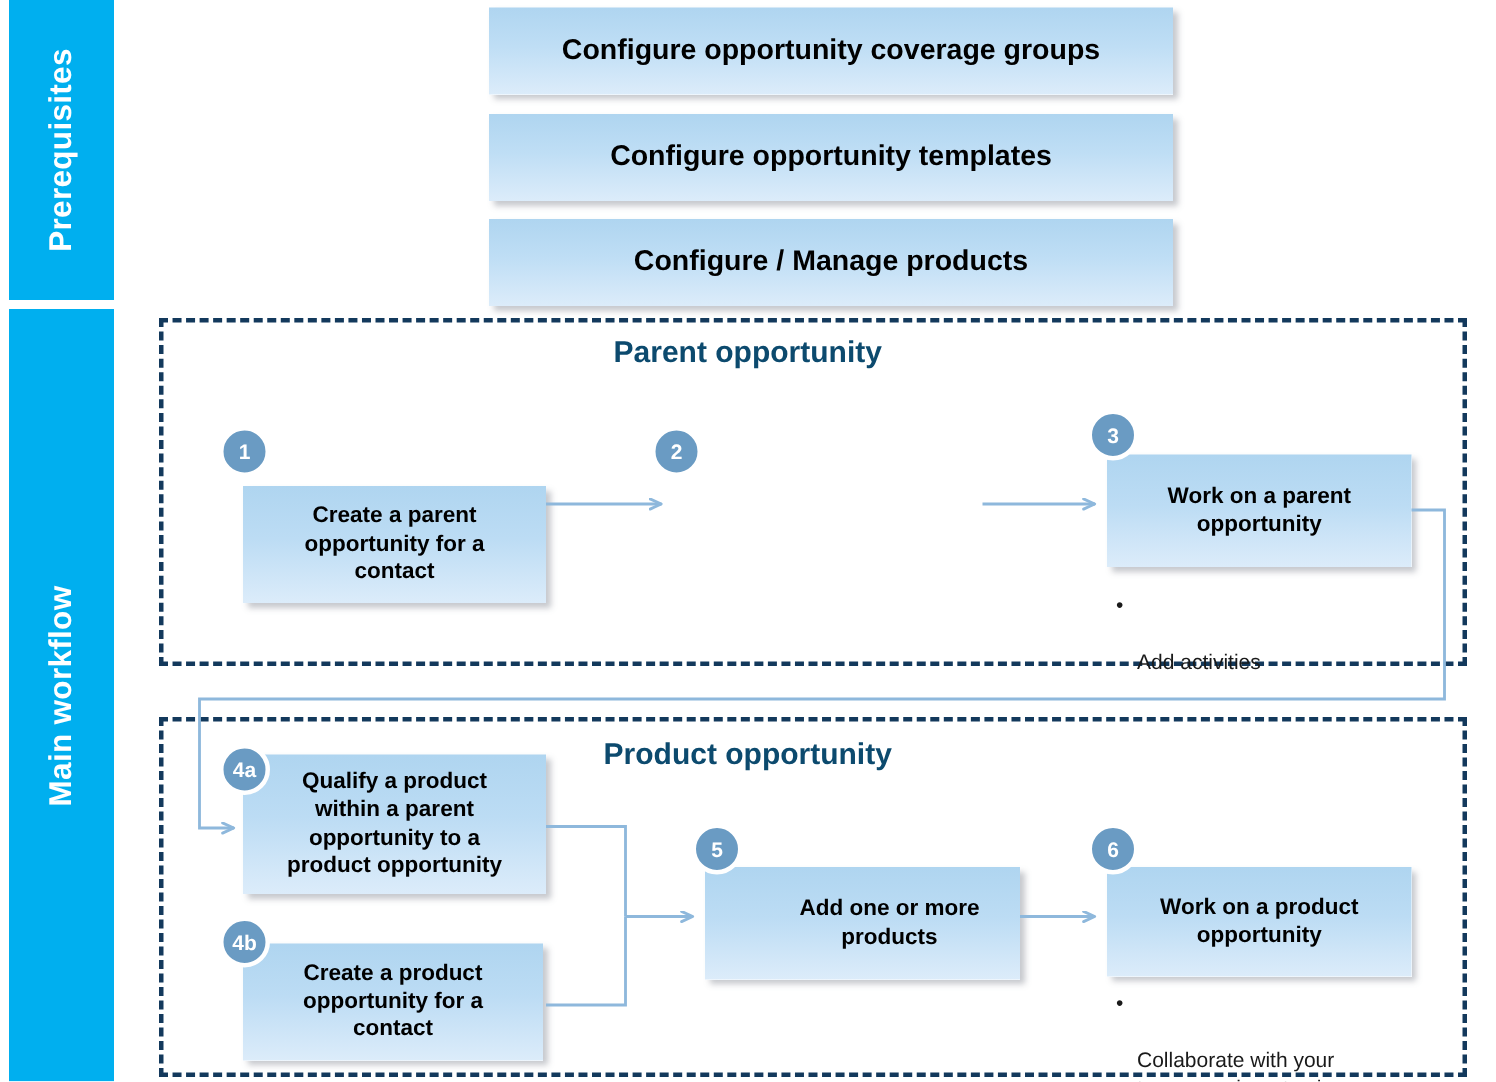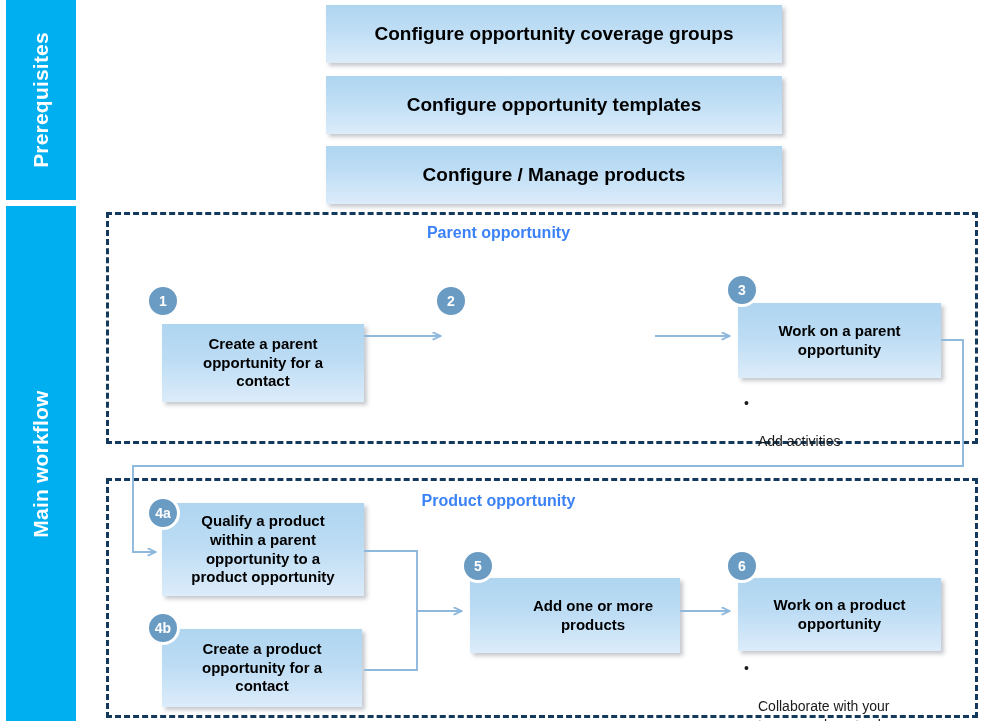--- a/index.html
+++ b/index.html
@@ -70,23 +70,23 @@
   .section-frame {
     position: absolute;
     border: 3px dashed #13395C;
     background: transparent;
   }
   #frame-parent  { left: 106px; top: 212px; width: 872px; height: 232px; }
   #frame-product { left: 106px; top: 478px; width: 872px; height: 240px; }
 
   .section-title {
     position: absolute;
-    color: #3b82f6;
-    font-weight: bold;
-    font-size: 16px;
+    color: #0c4a6e;
+    font-weight: bold;
+    font-size: 20px;
     white-space: nowrap;
     font-family: "Liberation Sans", sans-serif;
   }
   #title-parent  { left: 0; right: 0; top: 224px; text-align: center; }
   #title-product { left: 0; right: 0; top: 492px; text-align: center; }
 
   
   .step-box {
     position: absolute;
     background: linear-gradient(to bottom, #AFD5F0 0%, #BCDCF4 45%, #DCECFA 100%);

